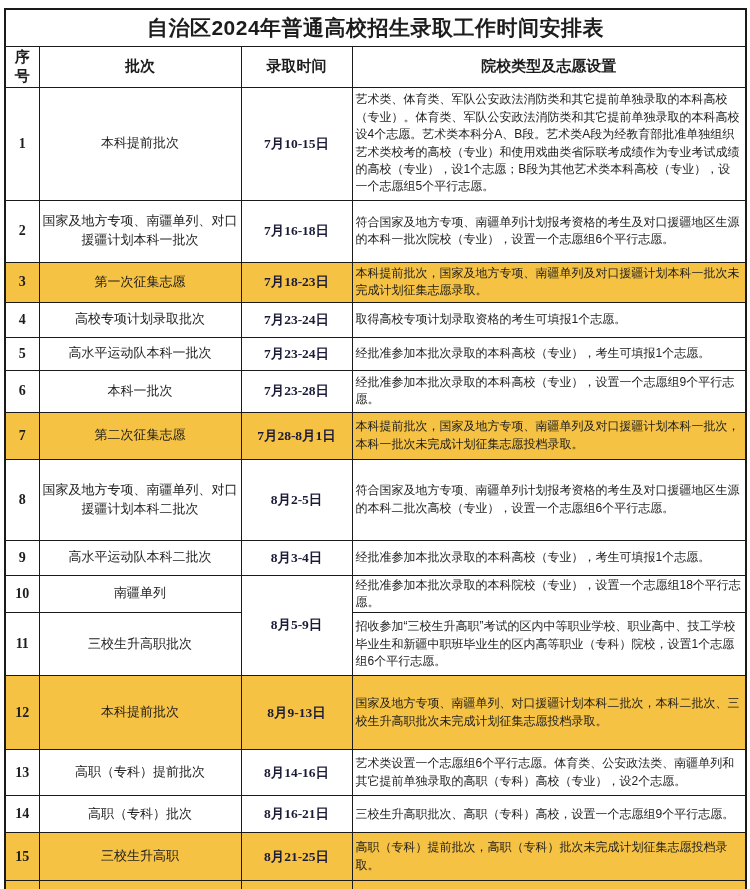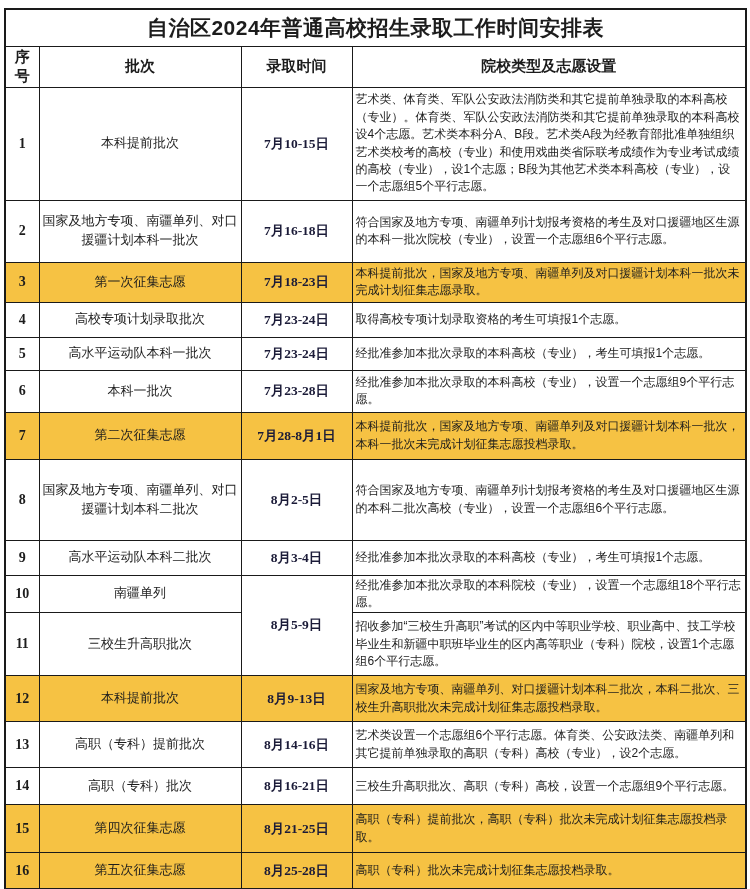--- a/index.html
+++ b/index.html
@@ -147,41 +147,41 @@
         <td class="c-no">10</td>
         <td class="c-batch">南疆单列</td>
         <td class="c-time" rowspan="2">8月5-9日</td>
         <td class="c-desc">经批准参加本批次录取的本科院校（专业），设置一个志愿组18个平行志愿。</td>
       </tr>
       <tr style="height:63px">
         <td class="c-no">11</td>
         <td class="c-batch">三校生升高职批次</td>
         <td class="c-desc">招收参加“三校生升高职”考试的区内中等职业学校、职业高中、技工学校毕业生和新疆中职班毕业生的区内高等职业（专科）院校，设置1个志愿组6个平行志愿。</td>
       </tr>
-      <tr style="height:46px" class="hl">
+      <tr style="height:74px" class="hl">
         <td class="c-no">12</td>
         <td class="c-batch">本科提前批次</td>
         <td class="c-time">8月9-13日</td>
         <td class="c-desc">国家及地方专项、南疆单列、对口援疆计划本科二批次，本科二批次、三校生升高职批次未完成计划征集志愿投档录取。</td>
       </tr>
       <tr style="height:46px">
         <td class="c-no">13</td>
         <td class="c-batch">高职（专科）提前批次</td>
         <td class="c-time">8月14-16日</td>
         <td class="c-desc">艺术类设置一个志愿组6个平行志愿。体育类、公安政法类、南疆单列和其它提前单独录取的高职（专科）高校（专业），设2个志愿。</td>
       </tr>
       <tr style="height:37px">
         <td class="c-no">14</td>
         <td class="c-batch">高职（专科）批次</td>
         <td class="c-time">8月16-21日</td>
         <td class="c-desc">三校生升高职批次、高职（专科）高校，设置一个志愿组9个平行志愿。</td>
       </tr>
       <tr style="height:48px" class="hl">
         <td class="c-no">15</td>
-        <td class="c-batch">第四次征集志愿</td>
+        <td class="c-batch">三校生升高职</td>
         <td class="c-time">8月21-25日</td>
         <td class="c-desc">高职（专科）提前批次，高职（专科）批次未完成计划征集志愿投档录取。</td>
       </tr>
       <tr style="height:36px" class="hl">
         <td class="c-no">16</td>
         <td class="c-batch">第五次征集志愿</td>
         <td class="c-time">8月25-28日</td>
         <td class="c-desc">高职（专科）批次未完成计划征集志愿投档录取。</td>
       </tr>
     </tbody>

